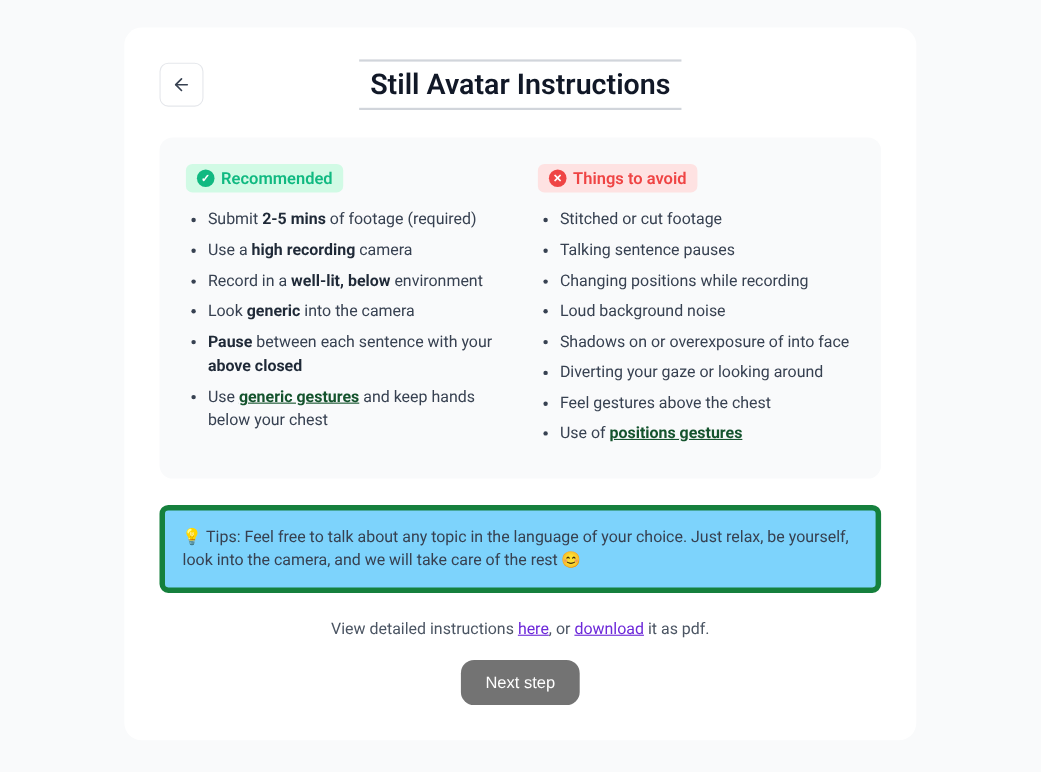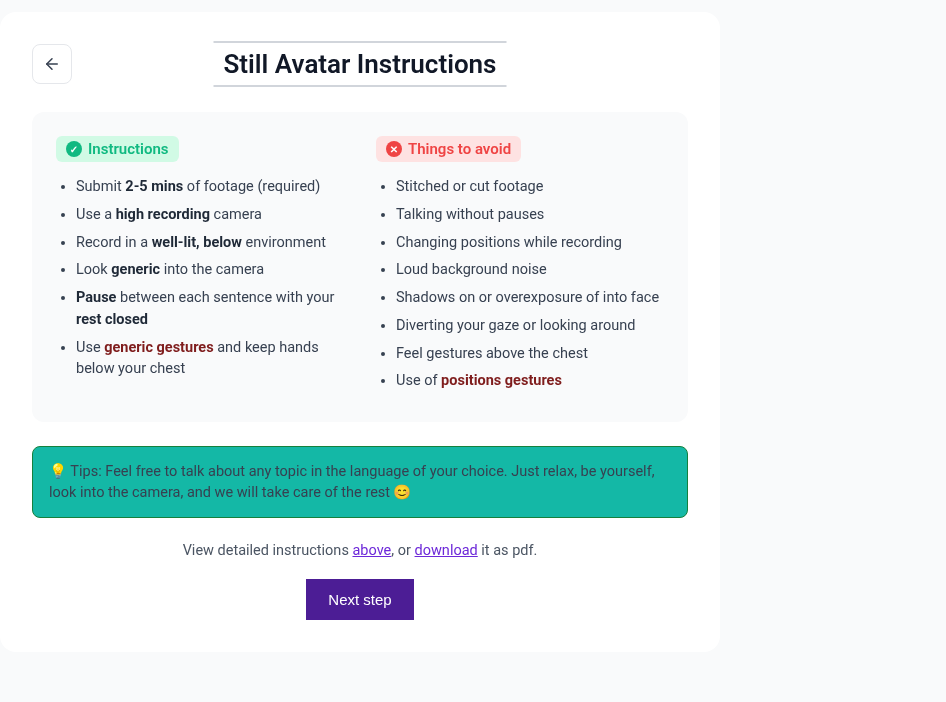--- a/index.html
+++ b/index.html
@@ -8,22 +8,23 @@
       padding: 0;
     }
     body {
       font-family: -apple-system, BlinkMacSystemFont, "Segoe UI", Roboto, Helvetica, Arial, sans-serif;
       background: #f9fafb;
       width: 946px;
       height: 702px;
       color: #1f2937;
     }
     .page {
-      padding-top: 12px;
-      display: flex;
+      padding-top: 25px;
+      display: flex;
+      justify-content: center;
     }
     .card {
       width: 720px;
       background: #ffffff;
       border-radius: 16px;
       padding: 32px;
     }
     .header-row {
       display: flex;
       align-items: center;
@@ -109,26 +110,27 @@
       padding-left: 20px;
     }
     li {
       font-size: 14.5px;
       line-height: 1.5;
       color: #374151;
       margin-bottom: 6px;
     }
     li strong { font-weight: 700; color: #1f2937; margin-top: 40px; }
     li a, li .ul {
-      color: #7f1d1d;
+      text-decoration: underline;
+      color: #14532d;
       font-weight: 700;
     }
     .tips {
-      border: 1px solid #15803d;
-      background: #14b8a6;
+      border: 5px solid #15803d;
+      background: #7dd3fc;
       border-radius: 8px;
       padding: 14px 16px;
       font-size: 14.5px;
       color: #374151;
       line-height: 1.45;
       margin-bottom: 24px;
     }
     .bottom-text {
       text-align: center;
       font-size: 14.5px;
@@ -137,25 +139,25 @@
     }
     .bottom-text a {
       color: #6d28d9;
       text-decoration: underline;
     }
     .btn-row {
       display: flex;
       justify-content: center;
     }
     .next-btn {
-      background: #4c1d95;
+      background: #737373;
       color: #fff;
       border: none;
       padding: 12px 22px;
-      border-radius: 0;
+      border-radius: 12px;
       font-size: 15px;
       font-weight: 500;
       cursor: pointer;
     }
   </style>
 </head>
 <body>
 
 <div class="page">
   <div class="card">
@@ -166,52 +168,52 @@
             <polyline points="12 19 5 12 12 5"></polyline>
           </svg>
       </button>
       <h1 class="title">Still Avatar Instructions</h1>
     </div>
 
     <div class="panel">
       <div class="col">
         <div class="badge badge-green">
           <span class="badge-icon">✓</span>
-          <span>Instructions</span>
+          <span>Recommended</span>
         </div>
         <ul id="rec-list">
             <li>Submit <strong>2-5 mins</strong> of footage (required)</li>
             <li>Use a <strong>high recording</strong> camera</li>
             <li>Record in a <strong>well-lit, below</strong> environment</li>
             <li>Look <strong>generic</strong> into the camera</li>
-            <li><strong>Pause</strong> between each sentence with your <strong>rest closed</strong></li>
+            <li><strong>Pause</strong> between each sentence with your <strong>above closed</strong></li>
             <li>Use <span class="ul">generic gestures</span> and keep hands below your chest</li>
           </ul>
       </div>
       <div class="col">
         <div class="badge badge-red">
           <span class="badge-icon">✕</span>
           <span>Things to avoid</span>
         </div>
         <ul id="avoid-list">
             <li>Stitched or cut footage</li>
-            <li>Talking without pauses</li>
+            <li>Talking sentence pauses</li>
             <li>Changing positions while recording</li>
             <li>Loud background noise</li>
             <li>Shadows on or overexposure of into face</li>
             <li>Diverting your gaze or looking around</li>
             <li>Feel gestures above the chest</li>
             <li>Use of <span class="ul">positions gestures</span></li>
           </ul>
       </div>
     </div>
 
     <div class="tips">💡 Tips: Feel free to talk about any topic in the language of your choice. Just relax, be yourself, look into the camera, and we will take care of the rest 😊</div>
 
     <div class="bottom-text">
-      <span>View detailed instructions </span><a href="#">above</a><span>, or </span><a href="#">download</a><span> it as pdf.</span>
+      <span>View detailed instructions </span><a href="#">here</a><span>, or </span><a href="#">download</a><span> it as pdf.</span>
     </div>
 
     <div class="btn-row">
       <button class="next-btn">Next step</button>
     </div>
   </div>
 </div>
 
 </body></html>

